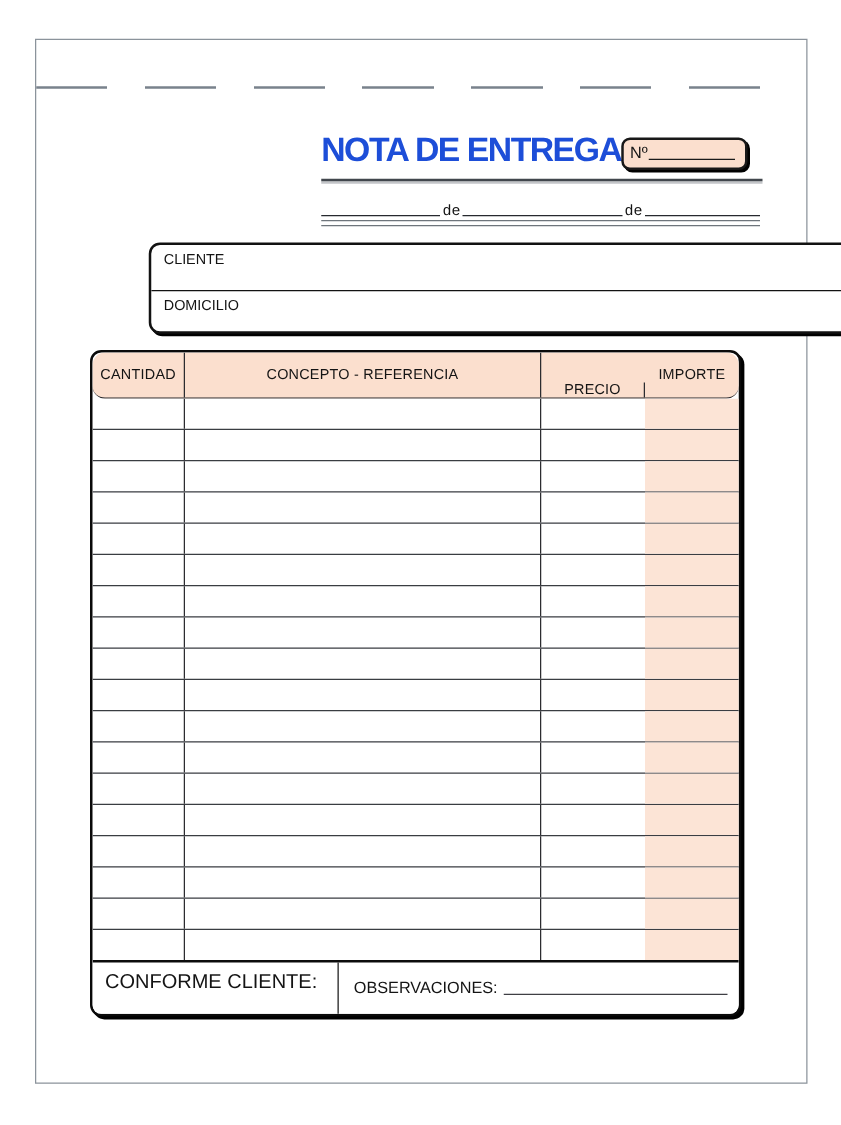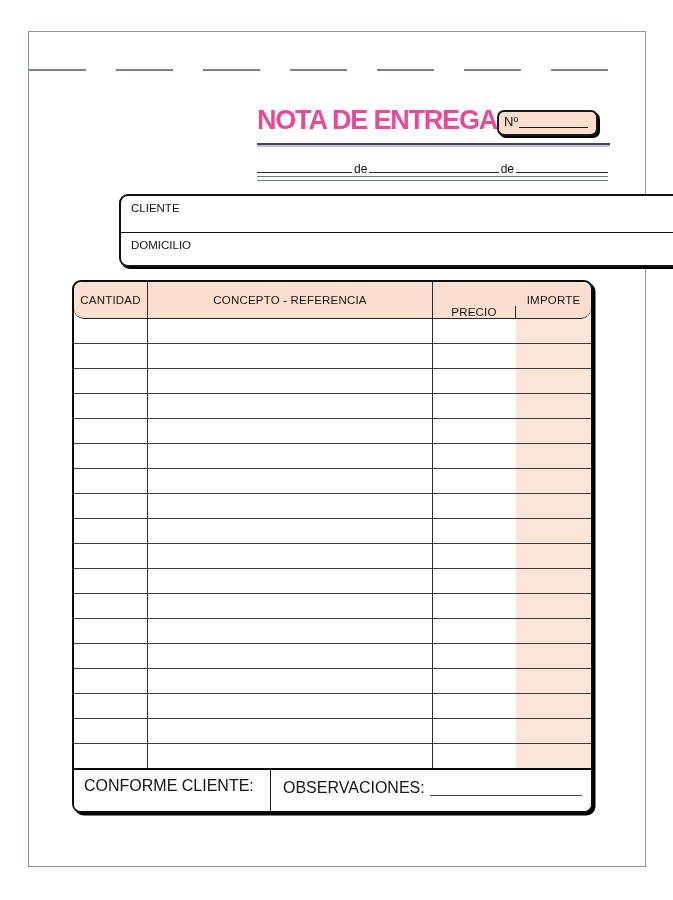--- a/index.html
+++ b/index.html
@@ -14,21 +14,21 @@
     border:1px solid #8b939b; box-sizing:border-box; background:#ffffff;
   }
   .perforation {
     position:absolute; left:29px; top:69px; width:581px; height:2px;
     background:repeating-linear-gradient(to right, #79828c 0 57px, transparent 57px 87px);
   }
 
   
   .title {
     position:absolute; left:257px; top:107px; font-size:27px; font-weight:bold;
-    color:#ec4899; letter-spacing:-1.2px; white-space:nowrap; line-height:1;
+    color:#1d4ed8; letter-spacing:-1.2px; white-space:nowrap; line-height:1;
   }
   .num-box {
     position:absolute; left:497px; top:110px; width:101px; height:26px;
     background:#fbdfce; border:2px solid #181818; border-radius:7px;
     box-shadow:2px 2px 0 #000000; box-sizing:border-box;
     display:flex; align-items:center; padding:0 8px 3px 5px;
   }
   .num-label { font-size:13px; line-height:1; }
   .num-line { flex:1; border-bottom:1.5px solid #1a1a1a; height:12px; margin-left:1px; }
   .title-rule {
@@ -36,21 +36,21 @@
     background:#42474d; box-shadow:0 2px 0 rgba(145,150,155,0.55);
   }
 
   
   .date-row {
     position:absolute; left:257px; top:158px; width:351px; height:15px;
     display:flex; align-items:flex-end; font-size:12px;
   }
   .seg { border-bottom:1.5px solid #26292e; height:10px; }
   .s1 { width:95px; } .s2 { flex:1; } .s3 { width:92px; }
-  .de { padding:0 2px; line-height:1; transform:translateY(2px); }
+  .de { padding:0 2px; line-height:1; transform:translateY(2px);font-family:Liberation Mono, monospace; }
   .date-rule {
     position:absolute; left:257px; top:176px; width:351px; height:5px;
     border-top:1.5px solid #6e757c; border-bottom:1.5px solid #6e757c; box-sizing:border-box;
   }
 
   
   .client-box {
     position:absolute; left:72px; top:194px; width:594px; height:73px;
     background:#ffffff; border:2px solid #121212; border-radius:9px;
     box-shadow:2px 2px 0 #000000; box-sizing:border-box;
@@ -84,21 +84,21 @@
   .t-cell { box-sizing:border-box; }
   .t-cell.c2 { background:#c9cbca; }
   .t-cell.c3 { background:#fce4d6; }
 
   .t-footer { flex:0 0 71px; border-top:2px solid #0c0c0c; display:flex; background:#ffffff; }
   .f-left {
     flex:0 0 197px; border-right:1.6px solid #1a1a1a;
     padding:7px 0 0 10px; font-size:16px; box-sizing:border-box;
   }
   .f-right {
-    flex:1; padding:10px 9px 5px 12px; font-size:16px;
+    flex:1; padding:10px 9px 5px 12px; font-size:13px;
     display:flex; flex-direction:column; box-sizing:border-box;
   }
   .obs-row { display:flex; align-items:flex-end; height:16px; }
   .obs-row .obs-label { line-height:1; }
   .obs-line { border-bottom:1.5px solid #3f3f44; }
   .obs-line.first { flex:1; margin-left:5px; height:10px; }
   .obs-line.full { margin-top:18px; height:2px; }
 </style>
 </head>
 <body>

